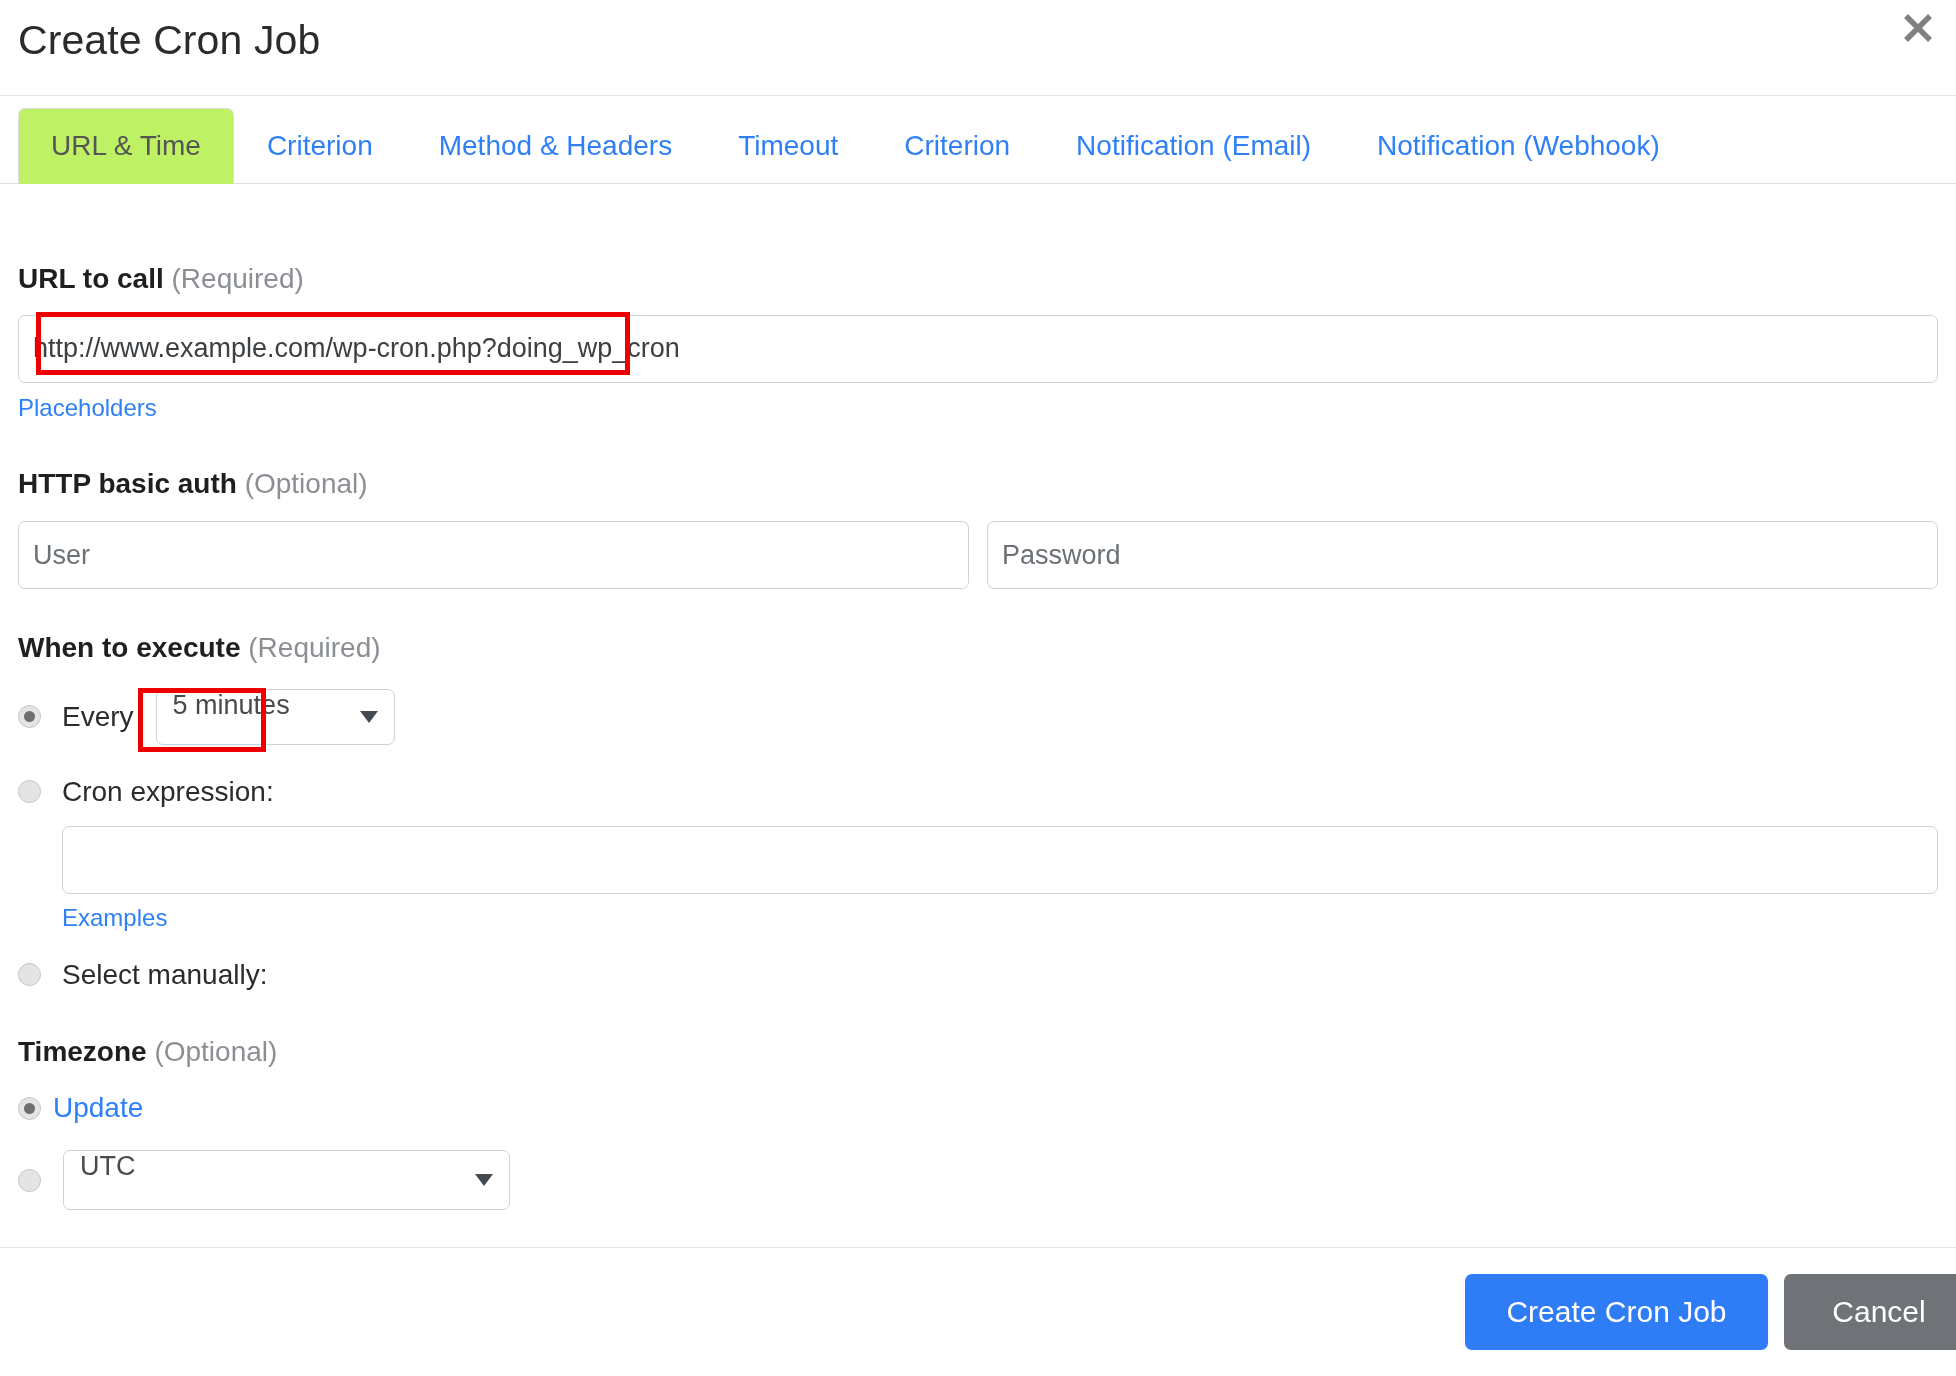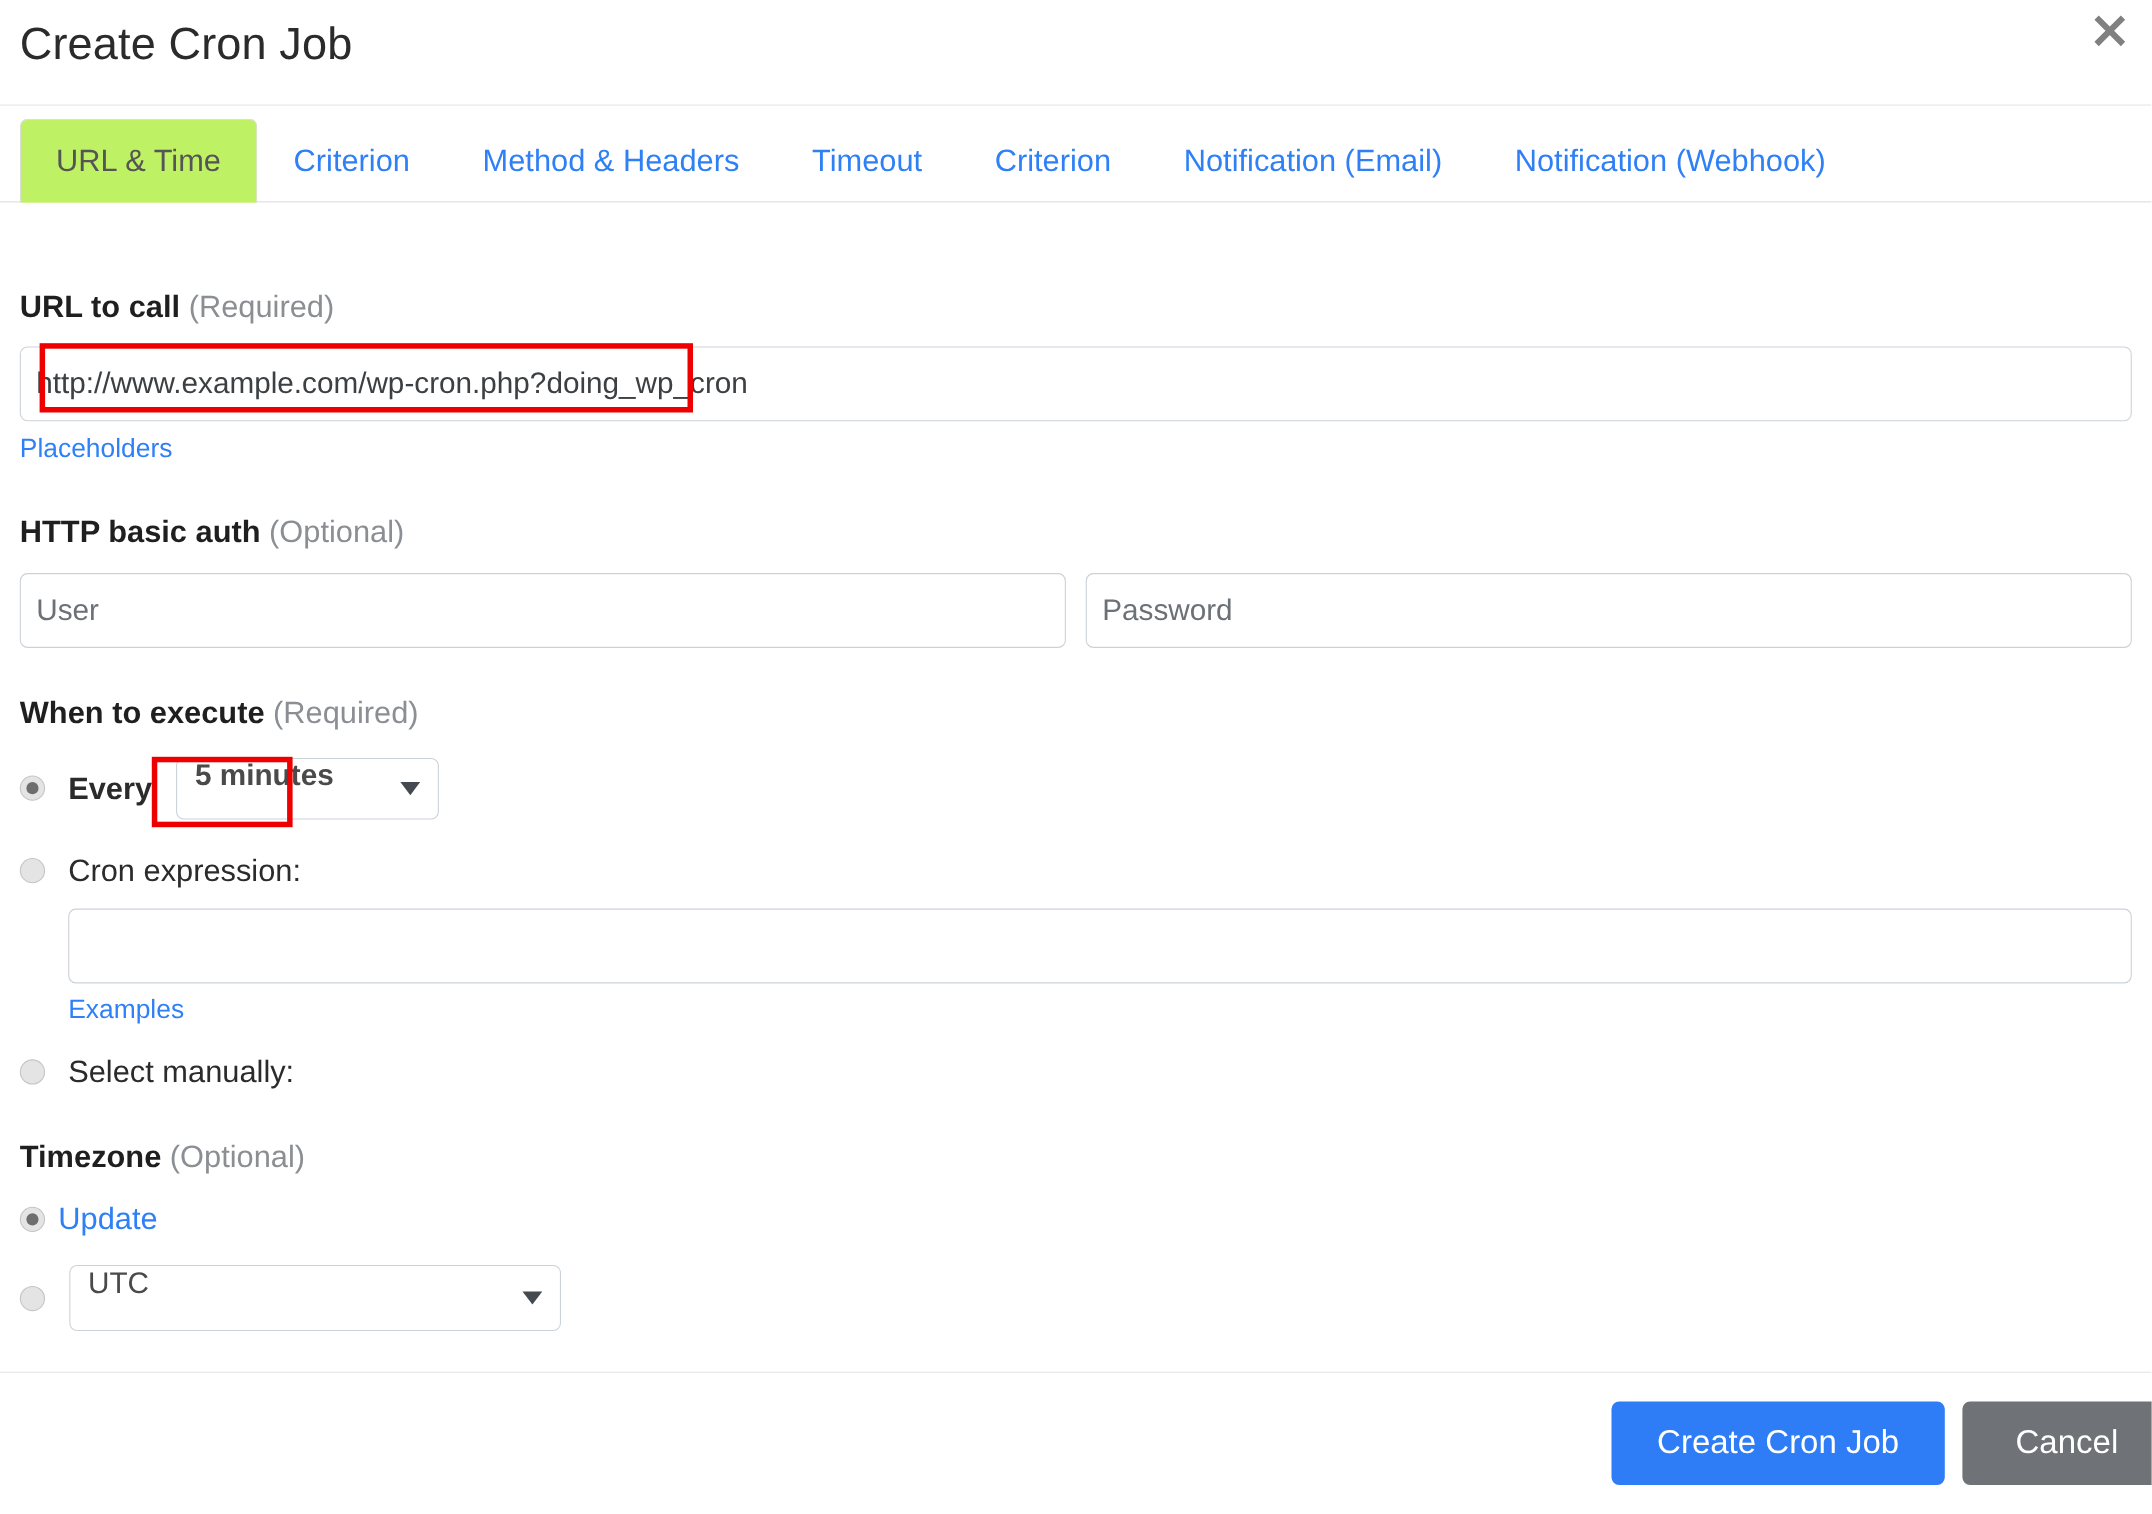--- a/index.html
+++ b/index.html
@@ -295,21 +295,21 @@
       <input class="text-input" type="password" style="flex: 1 1 0px;" placeholder="Password">
     </div>
   </div>
 
   <div class="field-block" style="margin-top:42px;">
     <div class="label">
       <span>When to execute</span>
       <span class="muted">(Required)</span>
     </div>
 
-    <div class="radio-row" style="margin-top:24px;font-weight:bold;">
+    <div class="radio-row" style="margin-top:24px;">
       <span class="radio checked"></span>
       <span class="radio-label">Every</span>
       <div class="select" style="margin-left:22px; width:239px;">
         <span class="sel-value">5 minutes</span>
         <span class="caret"></span>
       </div>
     </div>
 
     <div class="radio-row" style="margin-top:31px;">
       <span class="radio"></span>

